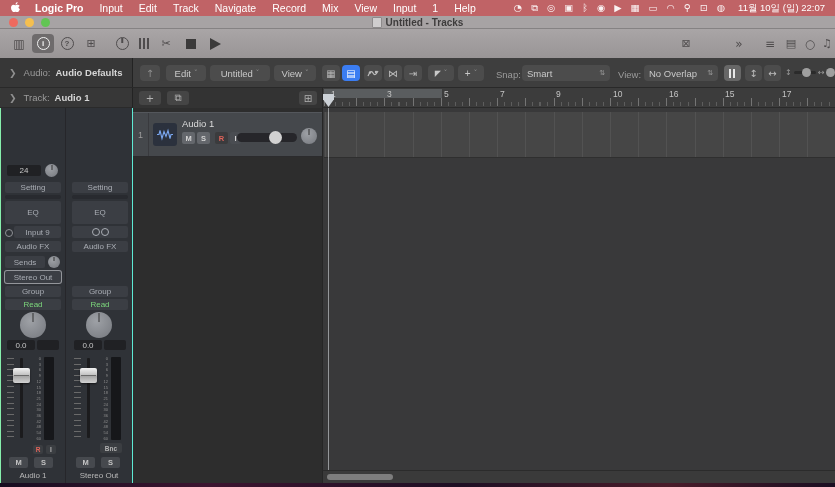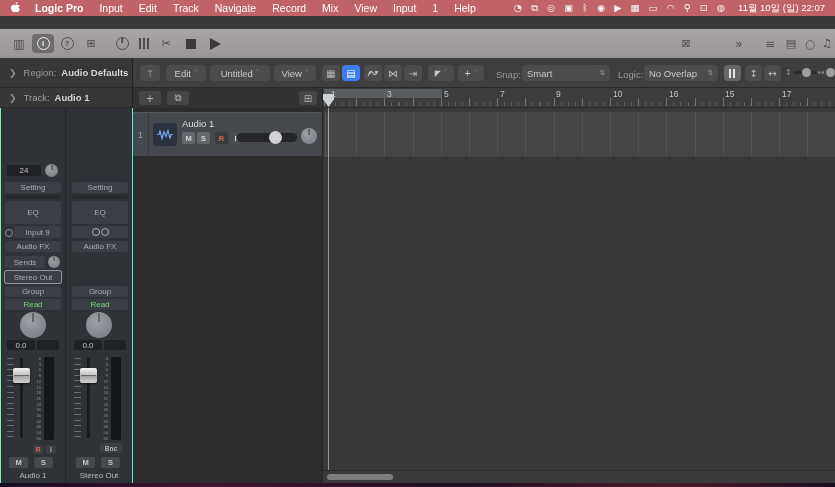--- a/index.html
+++ b/index.html
@@ -193,20 +193,29 @@
       <span class="sic">▦</span>
       <span class="sic">▭</span>
       <span class="sic">◠</span>
       <span class="sic">⚲</span>
       <span class="sic">⊡</span>
       <span class="sic">◍</span>
       <span class="clock">11월 10일 (일) 22:07</span>
     </div>
   </div>
 
+  <div class="titlebar">
+    <span class="tl" style="left:9px;background:#ee6a5f"></span>
+    <span class="tl" style="left:25px;background:#f5bf4f"></span>
+    <span class="tl" style="left:41px;background:#62c554"></span>
+    <div class="title-c">
+      <span class="proxy"></span>
+      <span class="wtitle">Untitled - Tracks</span>
+    </div>
+  </div>
 
   <div class="toolbar">
     <span class="tbtn" style="left:8px;width:22px;font-size:12px">▥</span>
     <span class="tbtn active" style="left:32px;width:22px">
         <span class="ring">i</span>
       </span>
     <span class="tbtn" style="left:56px;width:22px">
         <span class="ring">?</span>
       </span>
     <span class="tbtn" style="left:80px;width:22px">⊞</span>
@@ -271,21 +280,21 @@
     <span class="tbtn" style="left:731px;width:16px;font-size:12px">»</span>
     <span class="tbtn" style="left:760px;width:20px;font-size:12px">≡</span>
     <span class="tbtn" style="left:781px;width:20px">▤</span>
     <span class="tbtn" style="left:800px;width:20px;font-size:12px">○</span>
     <span class="tbtn" style="left:818px;width:18px">♫</span>
   </div>
 
   <div class="ctrl">
     <div class="panelL">
       <span class="chev">❯</span>
-      <span class="plab">Region:</span>
+      <span class="plab">Audio:</span>
       <span class="pval">Audio Defaults</span>
     </div>
     <span class="cbtn icon" style="left:140px;width:20px;color:#8e8e8e">↑</span>
     <div class="cbtn" style="left:166px;width:40px">
         <span>Edit</span>
         <span class="ch">˅</span>
       </div>
     <div class="cbtn" style="left:210px;width:60px">
         <span>Untitled</span>
         <span class="ch">˅</span>
@@ -311,21 +320,21 @@
       </div>
     <div class="cbtn" style="left:458px;width:26px">
         <span style="font-size:10px">+</span>
         <span class="ch">˅</span>
       </div>
     <span class="clab" style="left:496px">Snap:</span>
     <div class="cbtn dd" style="left:522px;width:88px">
         <span>Smart</span>
         <span class="ch">⇅</span>
       </div>
-    <span class="clab" style="left:618px">Logic:</span>
+    <span class="clab" style="left:618px">View:</span>
     <div class="cbtn dd" style="left:644px;width:74px">
         <span>No Overlap</span>
         <span class="ch">⇅</span>
       </div>
 
     <span class="cbtn icon hl" style="left:724px;width:17px;padding:0">
         <span class="mixbars" style="width:8px;height:9px;color:#e6e6e6"></span>
       </span>
     <span class="cbtn icon" style="left:745px;width:17px">↕</span>
     <span class="cbtn icon" style="left:764px;width:17px">↔</span>

